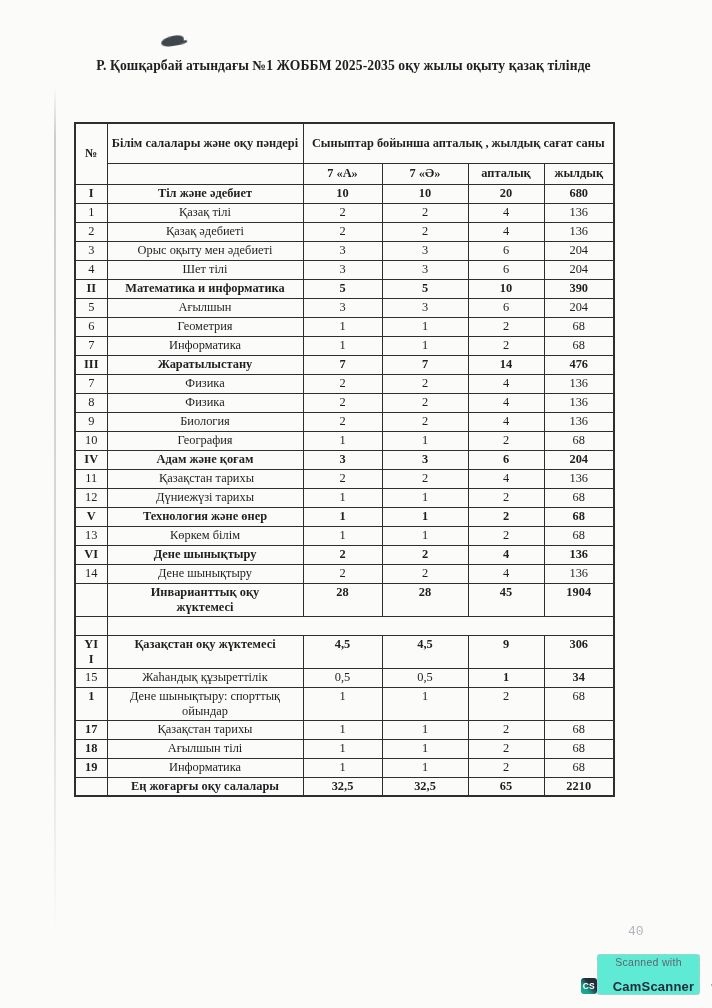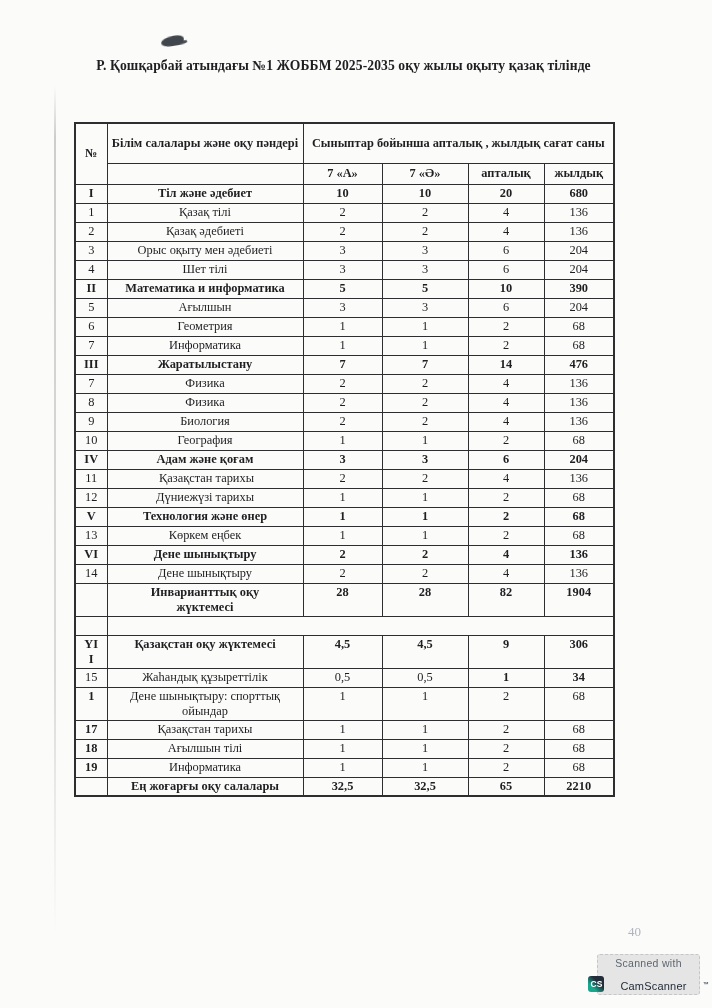--- a/index.html
+++ b/index.html
@@ -59,39 +59,39 @@
   td.bold{font-weight:bold;}
   tr.spacer{height:15px;}
   tr.spacer td{border-top:1px solid var(--line);border-bottom:1px solid var(--line);}
   tr.spacer td.sp-name{border-right:none;}
   tr.spacer td.sp-vals{border-left:none;border-right:none;}
   
   .page-number{
     position:absolute;left:628px;top:924px;
     font-size:13px;color:#7d8493;opacity:.6;
     height:14px;overflow:hidden;
-    font-family:Liberation Serif, serif;
+    font-family:Liberation Mono, monospace;
   }
   .cs-badge{
     position:absolute;left:597px;top:954px;width:101px;height:39px;
-    background:#e5e5e5;border:1px dashed #c6c6c6;border-radius:3px;
+    background:#5eead4;border:1px dashed #c6c6c6;border-radius:3px;
     display:flex;flex-direction:column;align-items:center;justify-content:center;
     font-family:"Liberation Sans","DejaVu Sans",sans-serif;
     gap:2px;
   }
   .cs-badge .scanned-with{font-size:10.5px;color:#5d6670;letter-spacing:.3px;}
   .cs-badge .brand-row{display:flex;align-items:flex-end;gap:16px;}
   .cs-logo{
     width:16px;height:16px;border-radius:3px;
     background:linear-gradient(45deg,#17a78d 0%,#17a78d 28%,#232d3a 62%);
     color:#ffffff;font-size:8.5px;font-weight:bold;
     display:flex;align-items:center;justify-content:center;
     letter-spacing:0;
   }
-  .cs-brand{font-size:11px;font-weight:normal;color:#232d3a;letter-spacing:.2px;margin-top:9px;}
+  .cs-brand{font-size:13px;font-weight:bold;color:#232d3a;letter-spacing:.2px;margin-top:9px;}
   .cs-tm{font-size:6px;color:#232d3a;vertical-align:top;position:relative;top:-5px;}
 </style>
 </head>
 <body>
 
 <div class="paper-edge"></div>
 <div class="smudge"></div>
 
 <div class="title-block">
   <div>Р. Қошқарбай атындағы №1 ЖОББМ 2025-2035  оқу жылы оқыту қазақ тілінде</div>
@@ -260,21 +260,21 @@
       <tr class="bold">
         <td class="c-num">V</td>
         <td class="c-name">Технология және өнер</td>
         <td class="c-a">1</td>
         <td class="c-b">1</td>
         <td class="c-w">2</td>
         <td class="c-y">68</td>
       </tr>
       <tr>
         <td class="c-num">13</td>
-        <td class="c-name">Көркем еңбек</td>
+        <td class="c-name">Көркем білім</td>
         <td class="c-a">1</td>
         <td class="c-b">1</td>
         <td class="c-w">2</td>
         <td class="c-y">68</td>
       </tr>
       <tr class="bold">
         <td class="c-num">VI</td>
         <td class="c-name">Дене шынықтыру</td>
         <td class="c-a">2</td>
         <td class="c-b">2</td>
@@ -288,21 +288,21 @@
         <td class="c-b">2</td>
         <td class="c-w">4</td>
         <td class="c-y">136</td>
       </tr>
       <tr class="bold">
         <td class="c-num"></td>
         <td class="c-name">Инварианттық оқу
 жүктемесі</td>
         <td class="c-a">28</td>
         <td class="c-b">28</td>
-        <td class="c-w">82</td>
+        <td class="c-w">45</td>
         <td class="c-y">1904</td>
       </tr>
       <tr class="spacer">
         <td class="sp-num"></td>
         <td class="sp-name"></td>
         <td class="sp-vals" colspan="4"></td>
       </tr>
       <tr class="bold">
         <td class="c-num">YI
 I</td>

